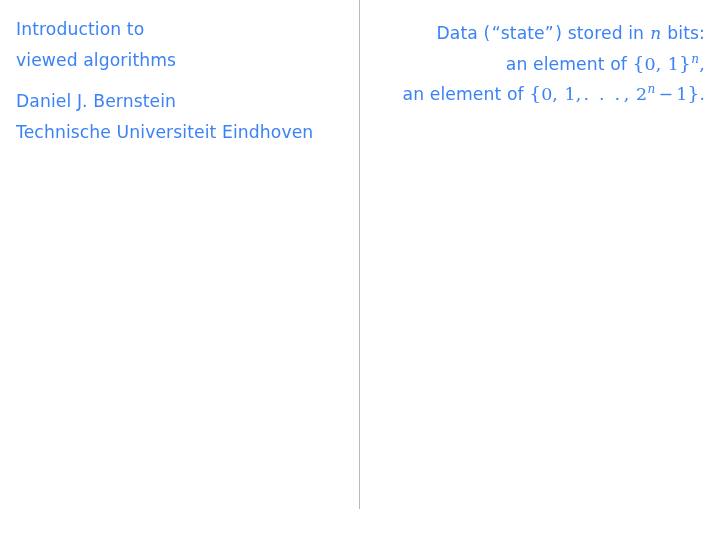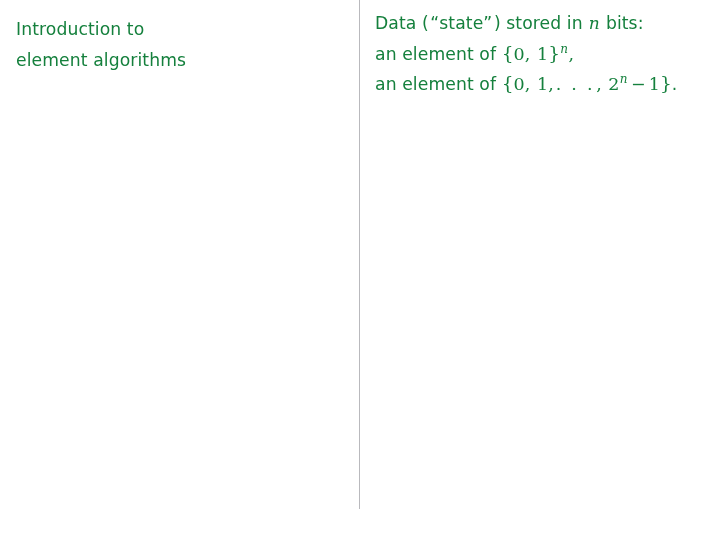--- a/index.html
+++ b/index.html
@@ -52,29 +52,29 @@
     left: 16px;
     right: 0;
   }
   #right-column .block { left: 0px; }
 
   .line {
     font-size: 17.2px;
     line-height: 30.5px;
     white-space: nowrap;
     letter-spacing: 0.1px;
-    color: #15803d;
+    color: #3b82f6;
   }
 
   
   #title-block { top: 14px; }
   
   #author-block { top: 86px; }
   
-  #body-block { top: 8px; }
+  #body-block { top: 18px; text-align: right; }
 
   
   .mathvar {
     font-family: "DejaVu Serif", serif;
     font-style: italic;
     font-size: 17px;
     padding: 0 0.5px;
   }
   .mnum, .mbrace, .mop, .mcomma, .mdots {
     font-family: "DejaVu Serif", serif;
@@ -99,24 +99,26 @@
 <body>
 
 <div id="slide">
 
   <div id="divider"></div>
 
   <div id="left-column" class="column">
 
     <div id="title-block" class="block">
       <div class="line">Introduction to</div>
-      <div class="line">element algorithms</div>
+      <div class="line">viewed algorithms</div>
     </div>
 
     <div id="author-block" class="block">
+      <div class="line">Daniel J. Bernstein</div>
+      <div class="line">Technische Universiteit Eindhoven</div>
     </div>
 
   </div>
 
   <div id="right-column" class="column">
 
     <div id="body-block" class="block">
 
       <div class="line"><span>Data (</span><span class="qspace"></span><span>“state”</span><span class="qspace"></span><span>) stored in</span><span> </span><span class="mathvar">n</span><span> </span><span>bits:</span></div>
 

